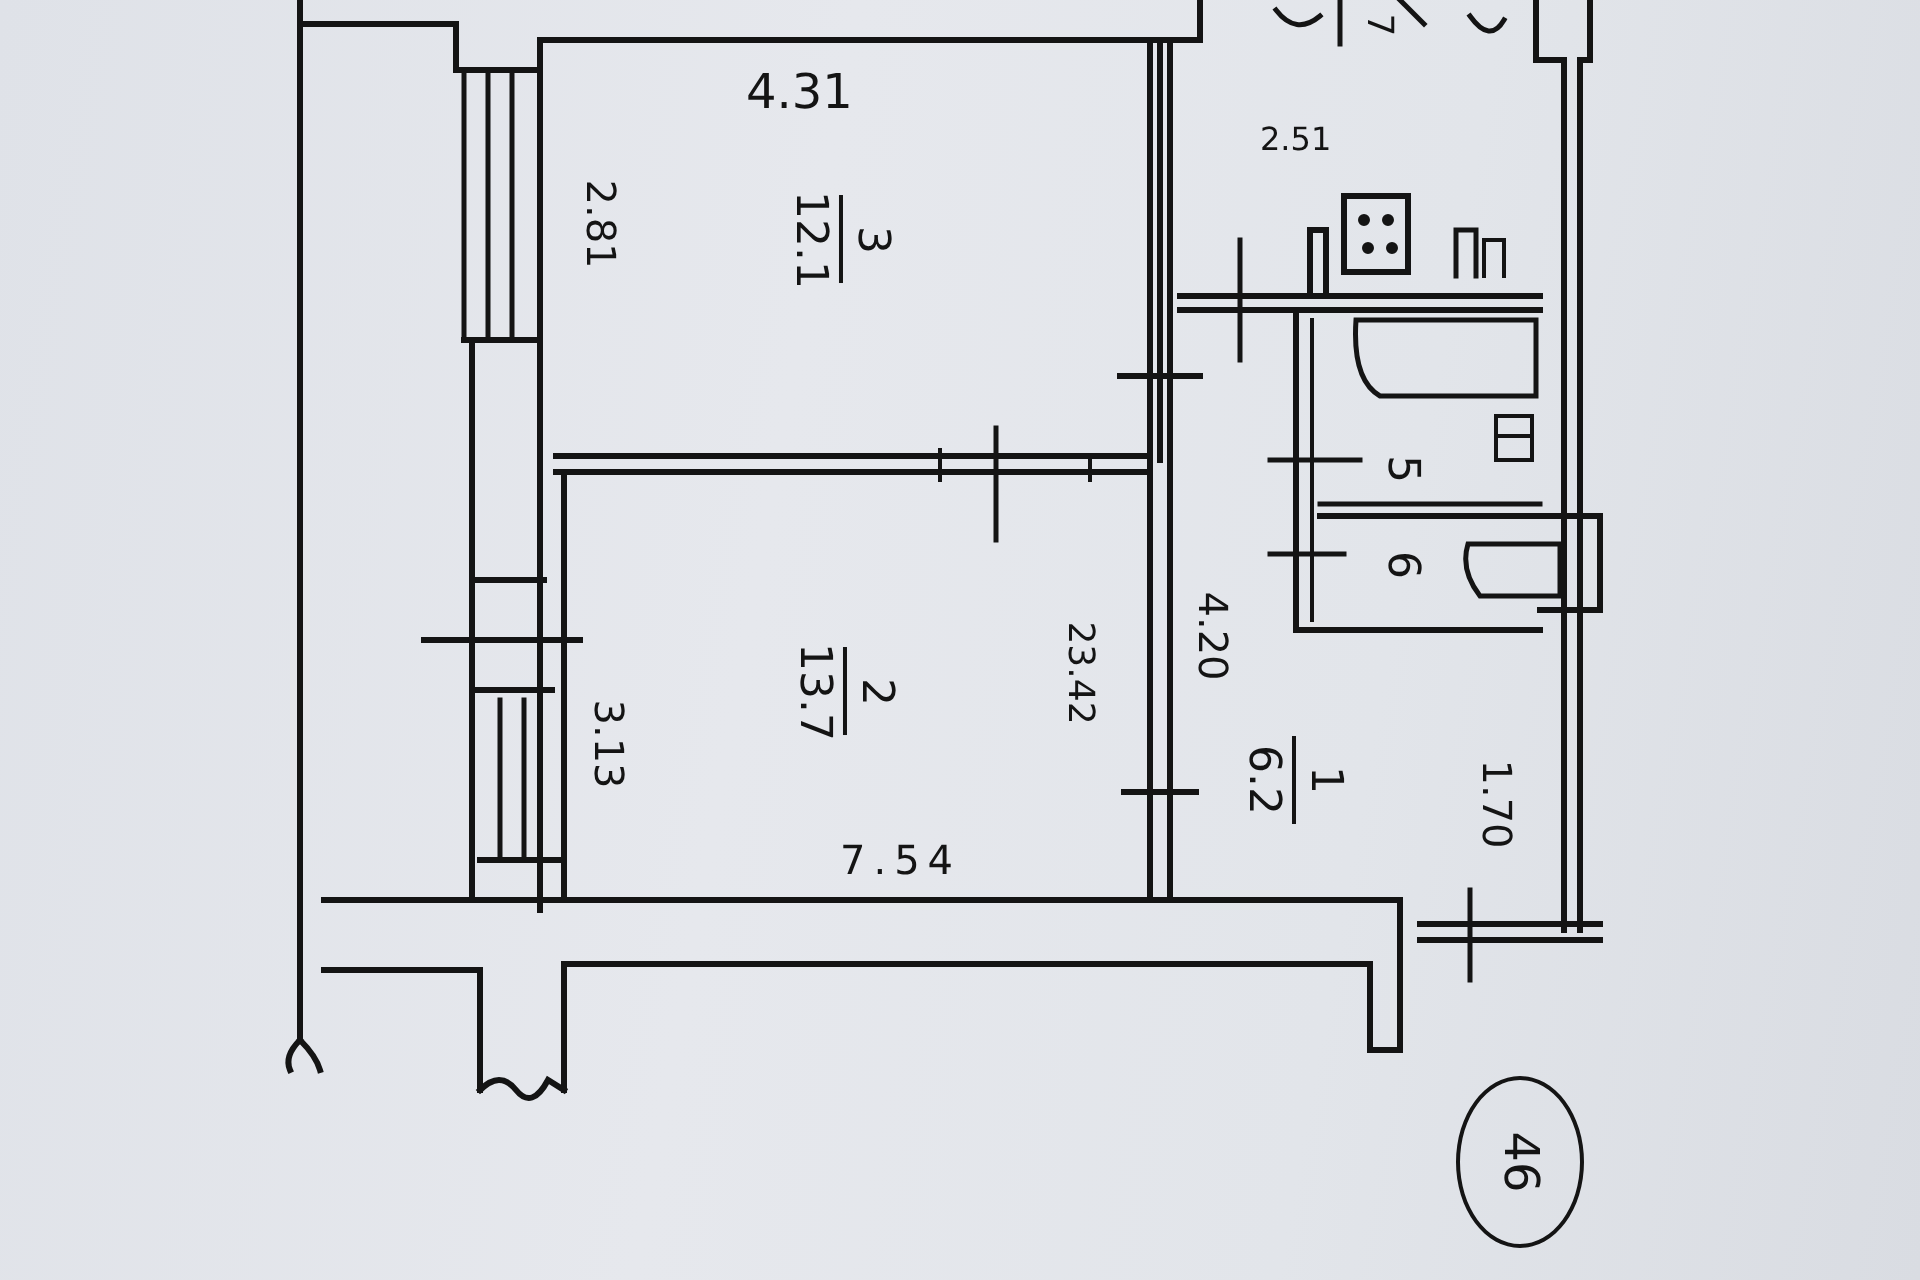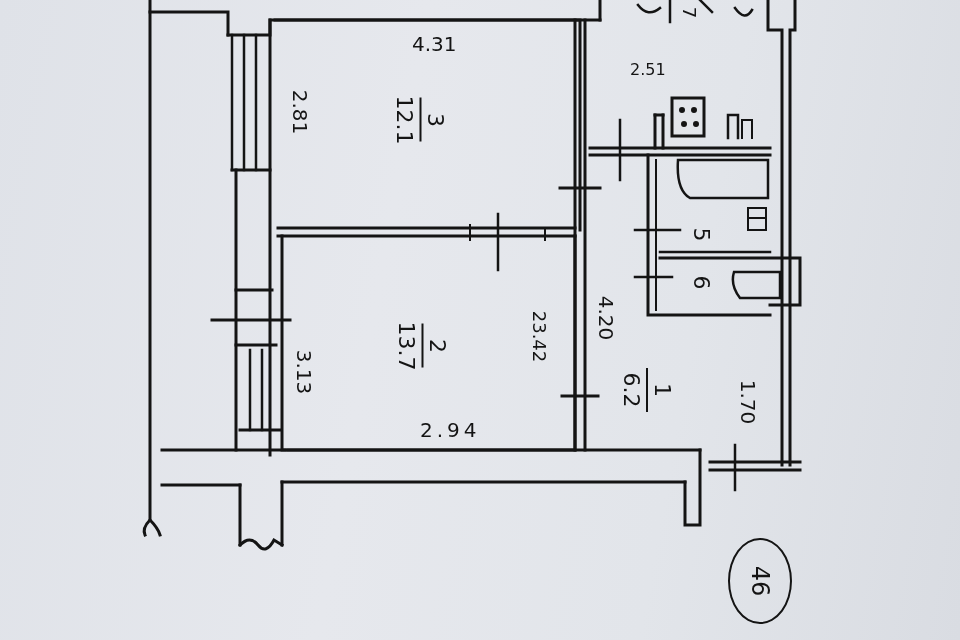--- a/index.html
+++ b/index.html
@@ -147,24 +147,24 @@
 <div class="frac" style="left:625px; top:362px;">
   <span>1</span>
   <span class="bar"></span>
   <span>6.2</span>
 </div>
 
 <div class="lbl rot" style="left:694px; top:222px;">5</div>
 <div class="lbl rot" style="left:694px; top:270px;">6</div>
 <div class="lbl rot" style="left:684px; top:2px; font-size:18px;">7</div>
 
-<div class="lbl" style="left:412px; top:32px; font-size:20px;">4.31</div>
+<div class="lbl" style="left:373px; top:32px; font-size:24px;">4.31</div>
 <div class="lbl rot" style="left:278px; top:100px; font-size:20px;">2.81</div>
 <div class="lbl rot" style="left:282px; top:360px; font-size:20px;">3.13</div>
-<div class="lbl" style="left:420px; top:418px; font-size:20px; letter-spacing:4px;">2.94</div>
+<div class="lbl" style="left:420px; top:418px; font-size:20px; letter-spacing:4px;">7.54</div>
 <div class="lbl rot" style="left:514px; top:326px; font-size:18px;">23.42</div>
 <div class="lbl rot" style="left:584px; top:306px; font-size:20px;">4.20</div>
 <div class="lbl" style="left:630px; top:60px; font-size:16px;">2.51</div>
 <div class="lbl rot" style="left:726px; top:390px; font-size:20px;">1.70</div>
 
 <div class="badge">
   <span>46</span>
 </div>
 
 </body></html>

